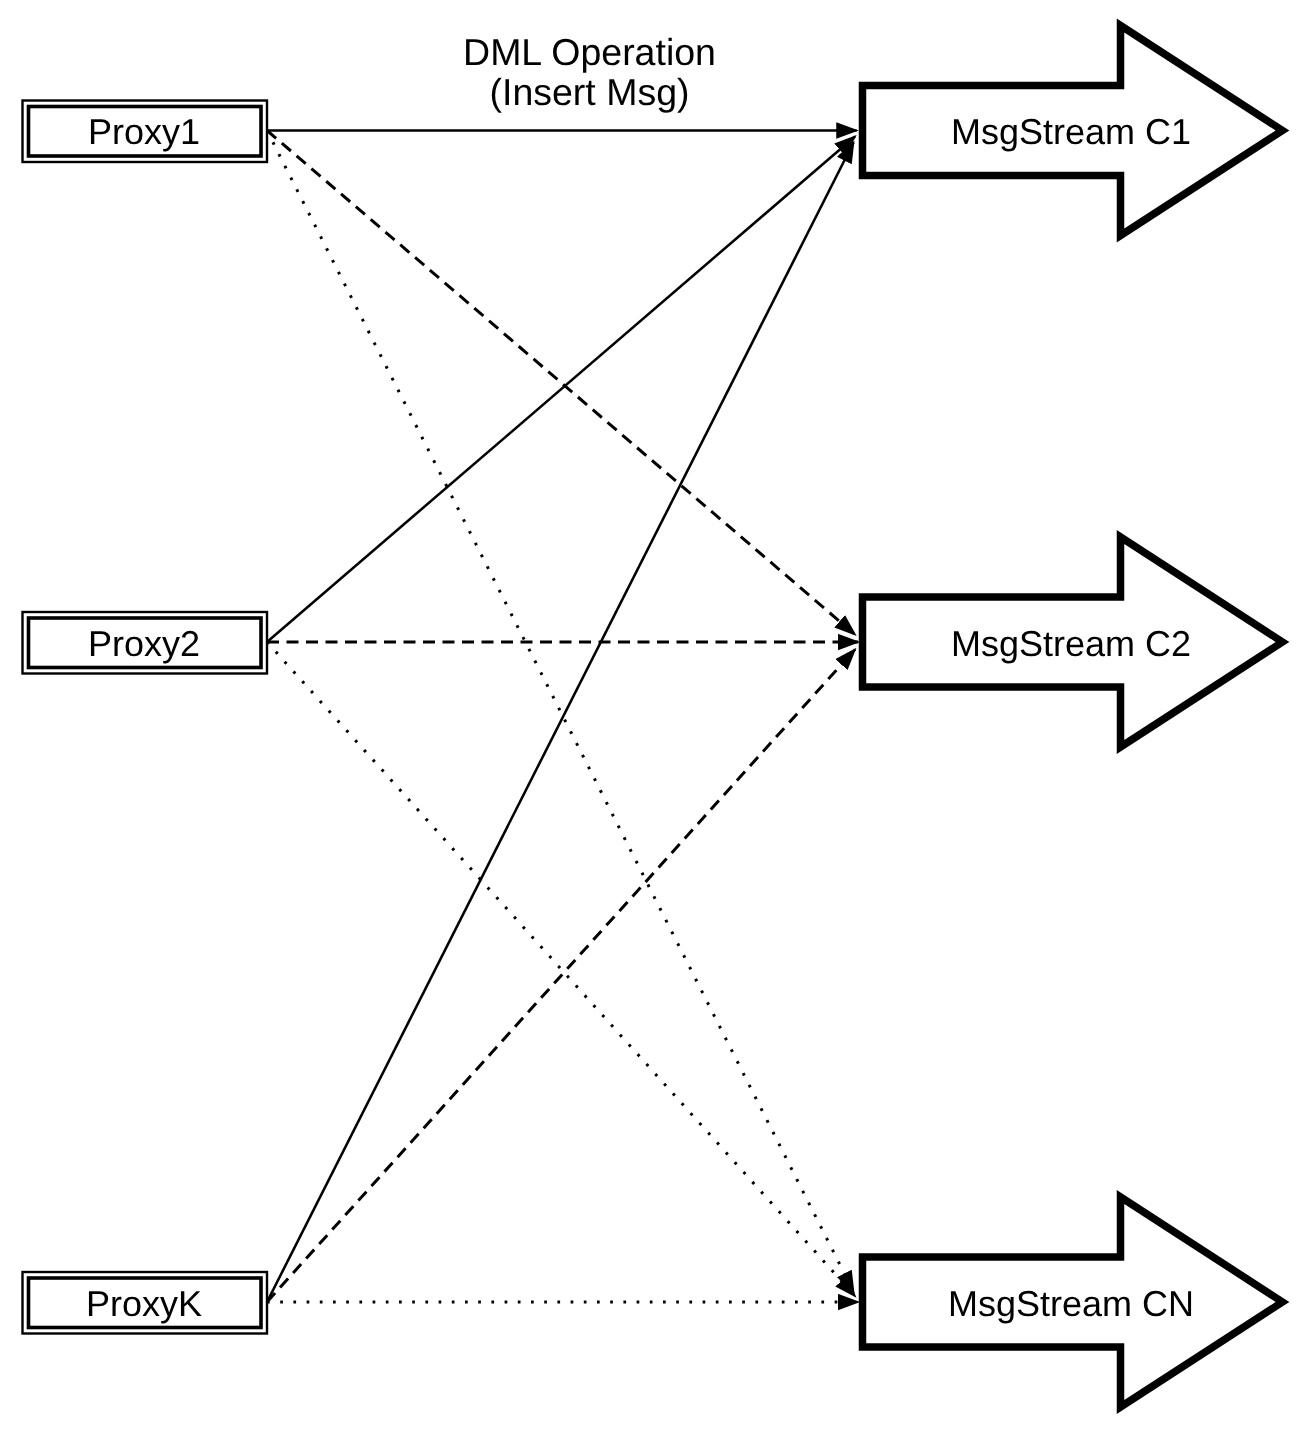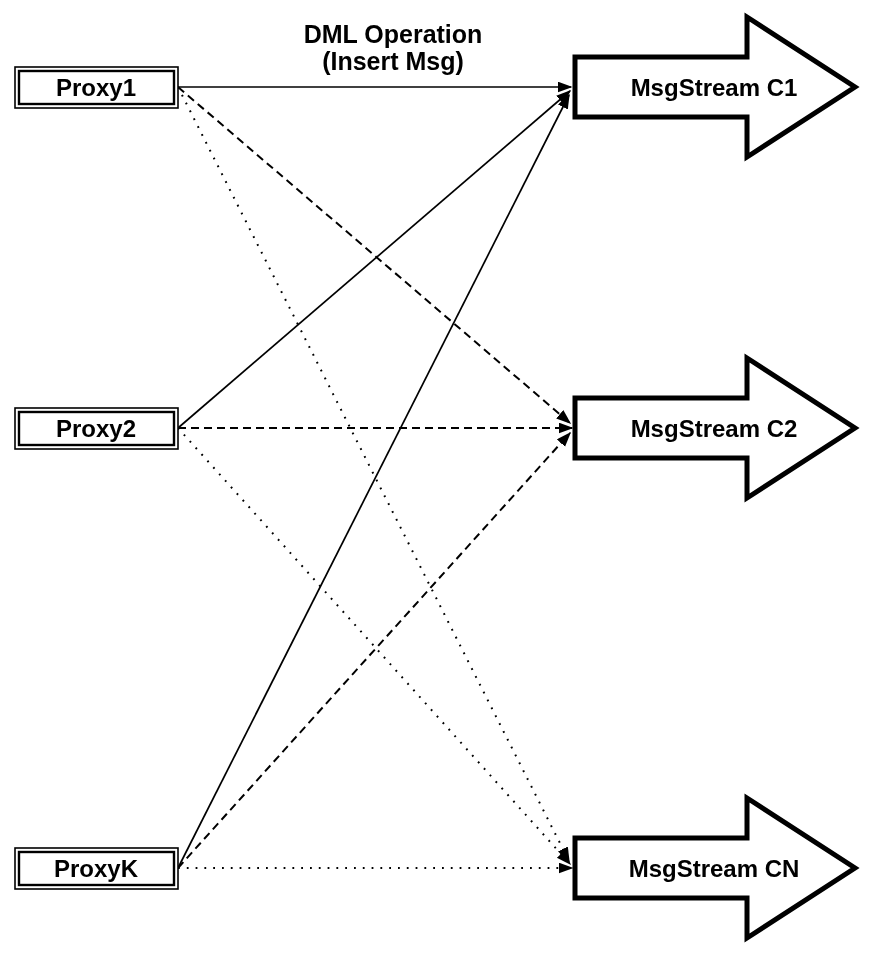--- a/index.html
+++ b/index.html
@@ -7,21 +7,20 @@
     padding: 0;
     background: #ffffff;
   }
   .stage {
     position: relative;
     width: 875px;
     height: 956px;
     background: #ffffff;
     overflow: hidden;
     font-family: "Liberation Sans", sans-serif;
-    font-weight: bold;
   }
   svg { display: block; }
 
   .node-box-outer {
     fill: #ffffff;
     stroke: #000000;
     stroke-width: 1.6;
   }
   .node-box-inner {
     fill: #ffffff;

